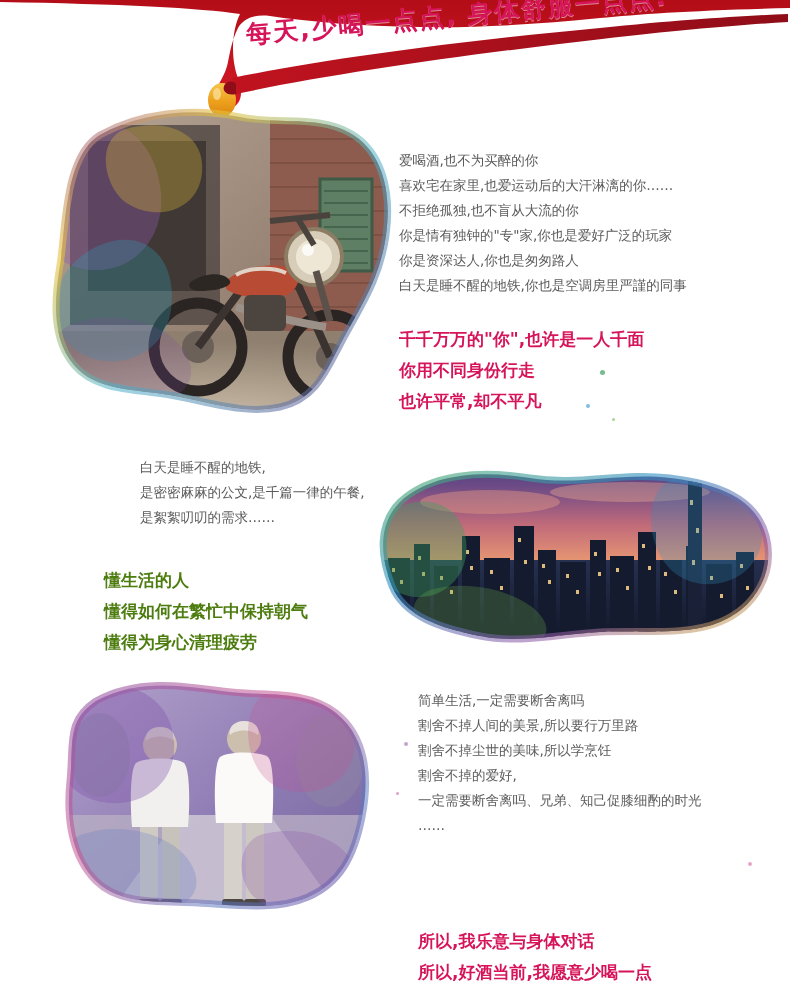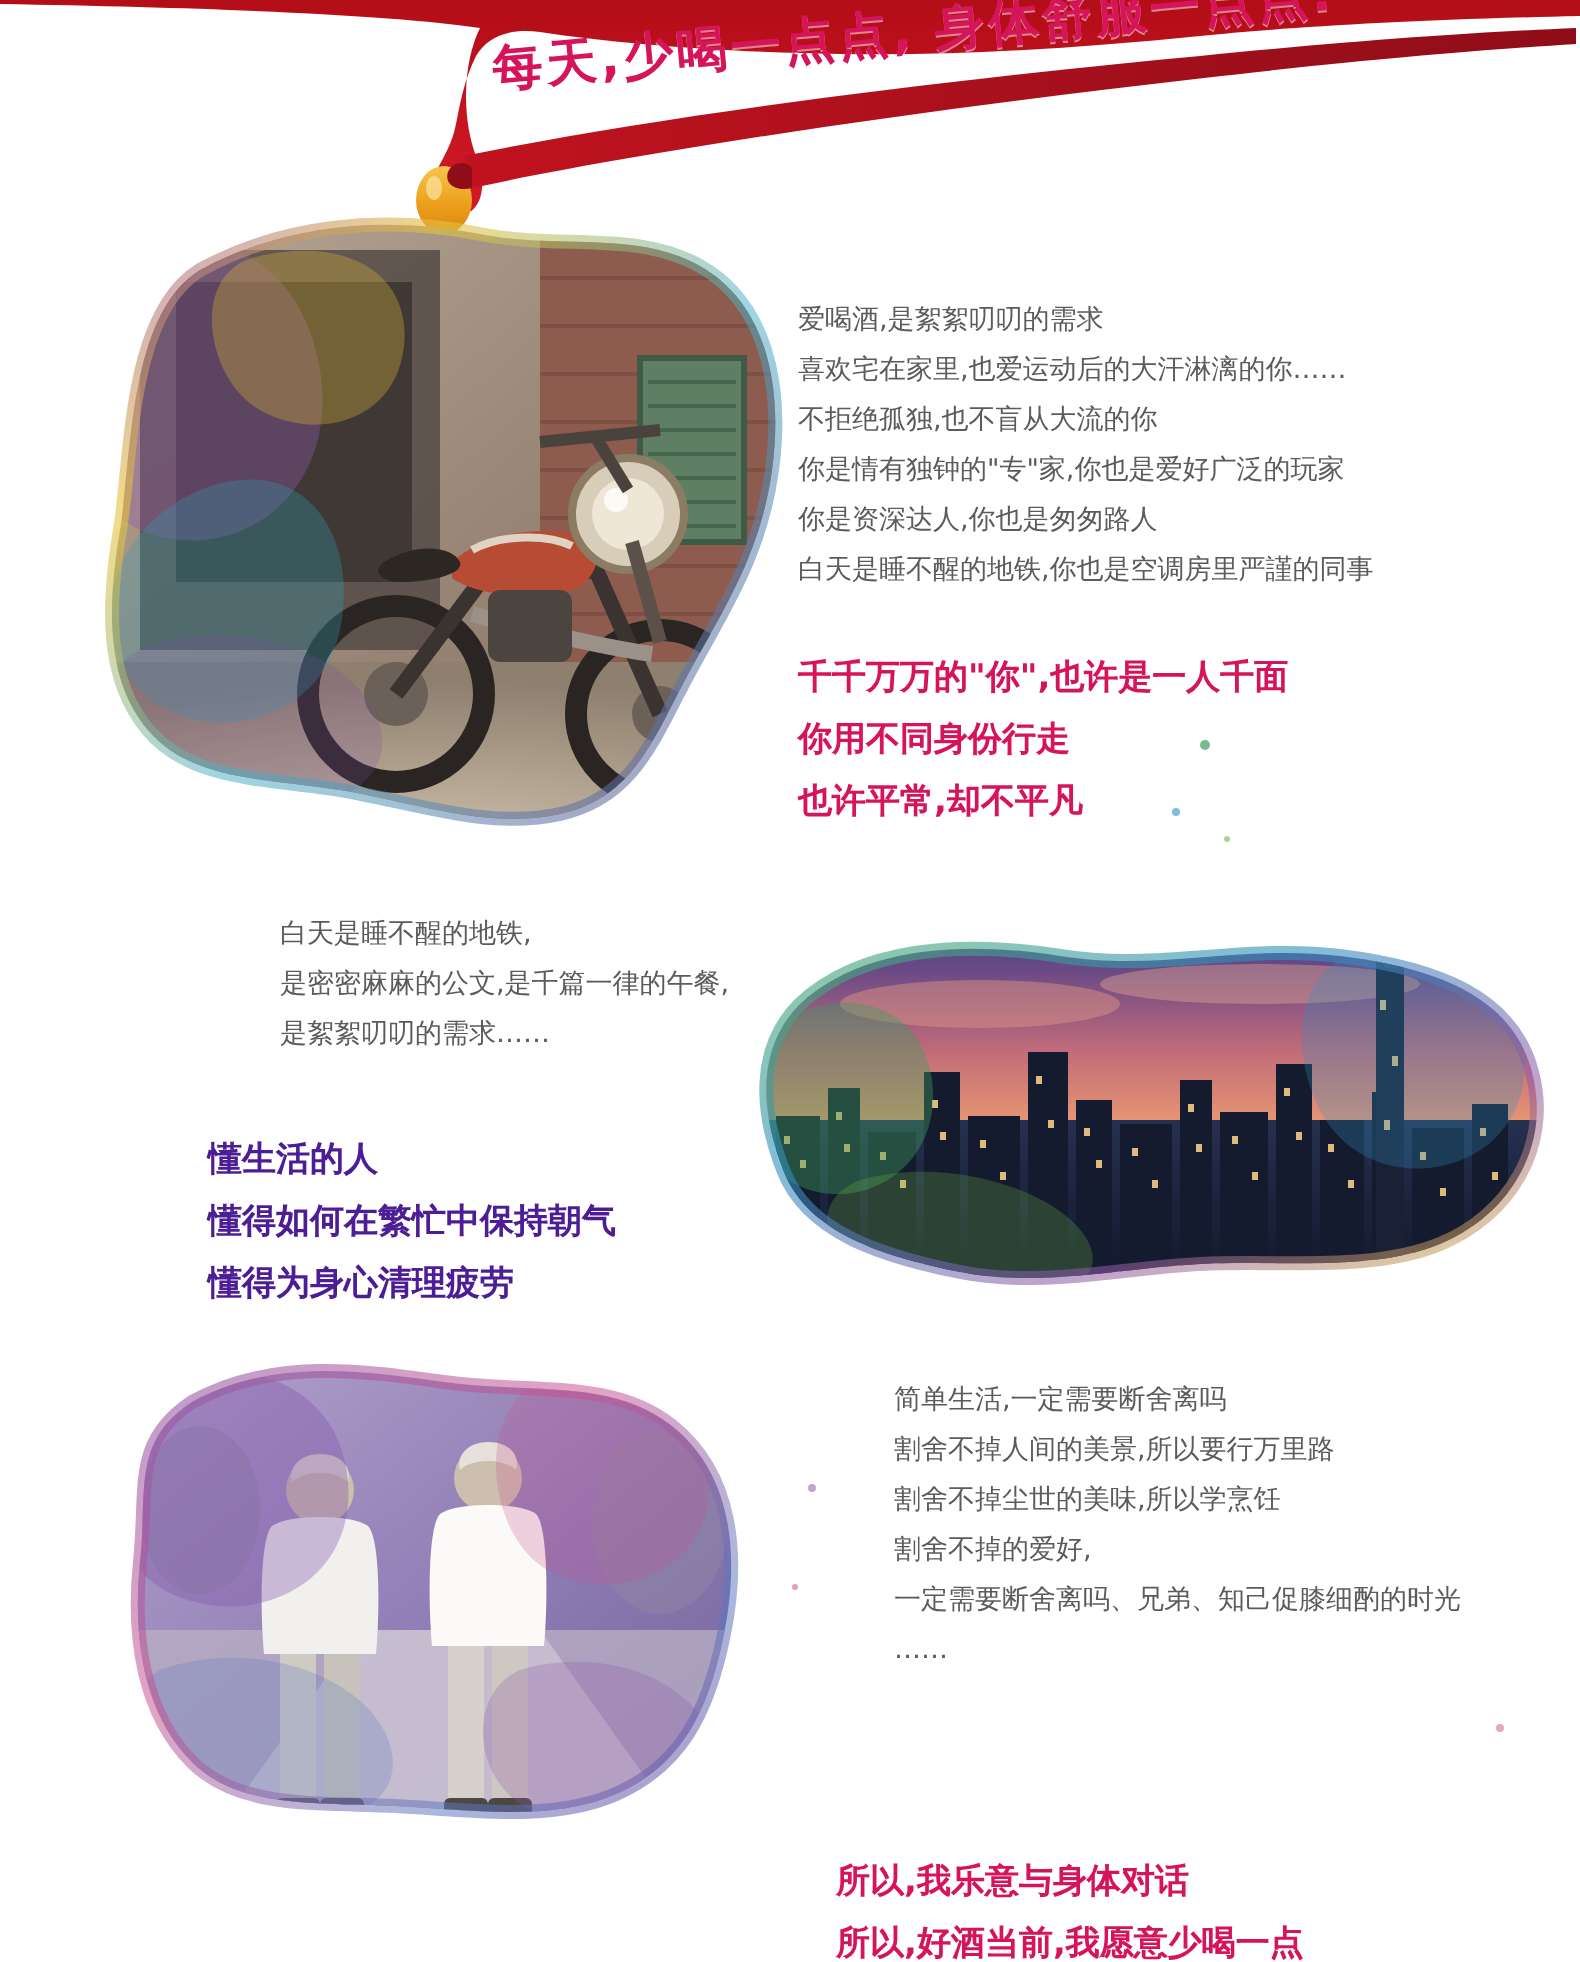--- a/index.html
+++ b/index.html
@@ -71,21 +71,21 @@
   }
   .line-pink {
     color: #d6145a;
     font-size: 17px;
     line-height: 31px;
     font-weight: bold;
     white-space: nowrap;
     font-family: "DejaVu Sans", sans-serif;
   }
   .line-purple {
-    color: #4c1d95;
+    color: #4d7c0f;
     font-size: 17px;
     line-height: 31px;
     font-weight: bold;
     white-space: nowrap;
     font-family: "DejaVu Sans", sans-serif;
   }
   .dots-small {
     position: absolute;
     border-radius: 50%;
   }
@@ -227,21 +227,21 @@
 
       <path d="M70,40 C110,18 160,12 210,22 C250,30 288,20 320,38
                C352,56 362,96 356,140 C350,184 330,212 312,246
                C296,276 286,304 250,312 C214,320 176,306 140,300
                C104,294 66,296 44,270 C22,244 24,206 30,170
                C36,134 34,62 70,40 Z" fill="none" stroke="url(#paintEdge)" stroke-width="7" opacity="0.75"></path>
     </svg>
   </div>
 
   <div class="text-block" style="left:399px; top:148px;">
-    <div class="line-gray">爱喝酒,是絮絮叨叨的需求</div>
+    <div class="line-gray">爱喝酒,也不为买醉的你</div>
     <div class="line-gray">喜欢宅在家里,也爱运动后的大汗淋漓的你……</div>
     <div class="line-gray">不拒绝孤独,也不盲从大流的你</div>
     <div class="line-gray">你是情有独钟的"专"家,你也是爱好广泛的玩家</div>
     <div class="line-gray">你是资深达人,你也是匆匆路人</div>
     <div class="line-gray">白天是睡不醒的地铁,你也是空调房里严謹的同事</div>
   </div>
 
   <div class="text-block" style="left:399px; top:324px;">
     <div class="line-pink">千千万万的"你",也许是一人千面</div>
     <div class="line-pink">你用不同身份行走</div>
@@ -417,21 +417,21 @@
         <path d="M40,170 C90,152 150,176 156,212 C162,248 100,258 60,244 C22,230 10,186 40,170 Z" fill="#5a78c0" opacity="0.25"></path>
         <path d="M220,170 C268,156 316,180 318,214 C320,246 266,254 230,242 C196,230 192,182 220,170 Z" fill="#8e5aa8" opacity="0.28"></path>
       </g>
       <path d="M56,36 C96,14 140,20 182,26 C224,32 266,24 296,48
                C326,72 330,112 322,152 C314,192 300,218 268,232
                C236,246 196,240 158,238 C120,236 80,240 56,216
                C32,192 26,154 30,116 C34,78 26,56 56,36 Z" fill="none" stroke="url(#paintEdge3)" stroke-width="7" opacity="0.75"></path>
     </svg>
   </div>
 
-  <div class="text-block" style="left:418px; top:688px;margin-left:29px;">
+  <div class="text-block" style="left:418px; top:688px;">
     <div class="line-gray">简单生活,一定需要断舍离吗</div>
     <div class="line-gray">割舍不掉人间的美景,所以要行万里路</div>
     <div class="line-gray">割舍不掉尘世的美味,所以学烹饪</div>
     <div class="line-gray">割舍不掉的爱好,</div>
     <div class="line-gray">一定需要断舍离吗、兄弟、知己促膝细酌的时光</div>
     <div class="line-gray">……</div>
   </div>
 
   <div class="text-block" style="left:418px; top:882px;margin-top:44px;">
     <div class="line-pink">所以,我乐意与身体对话</div>

